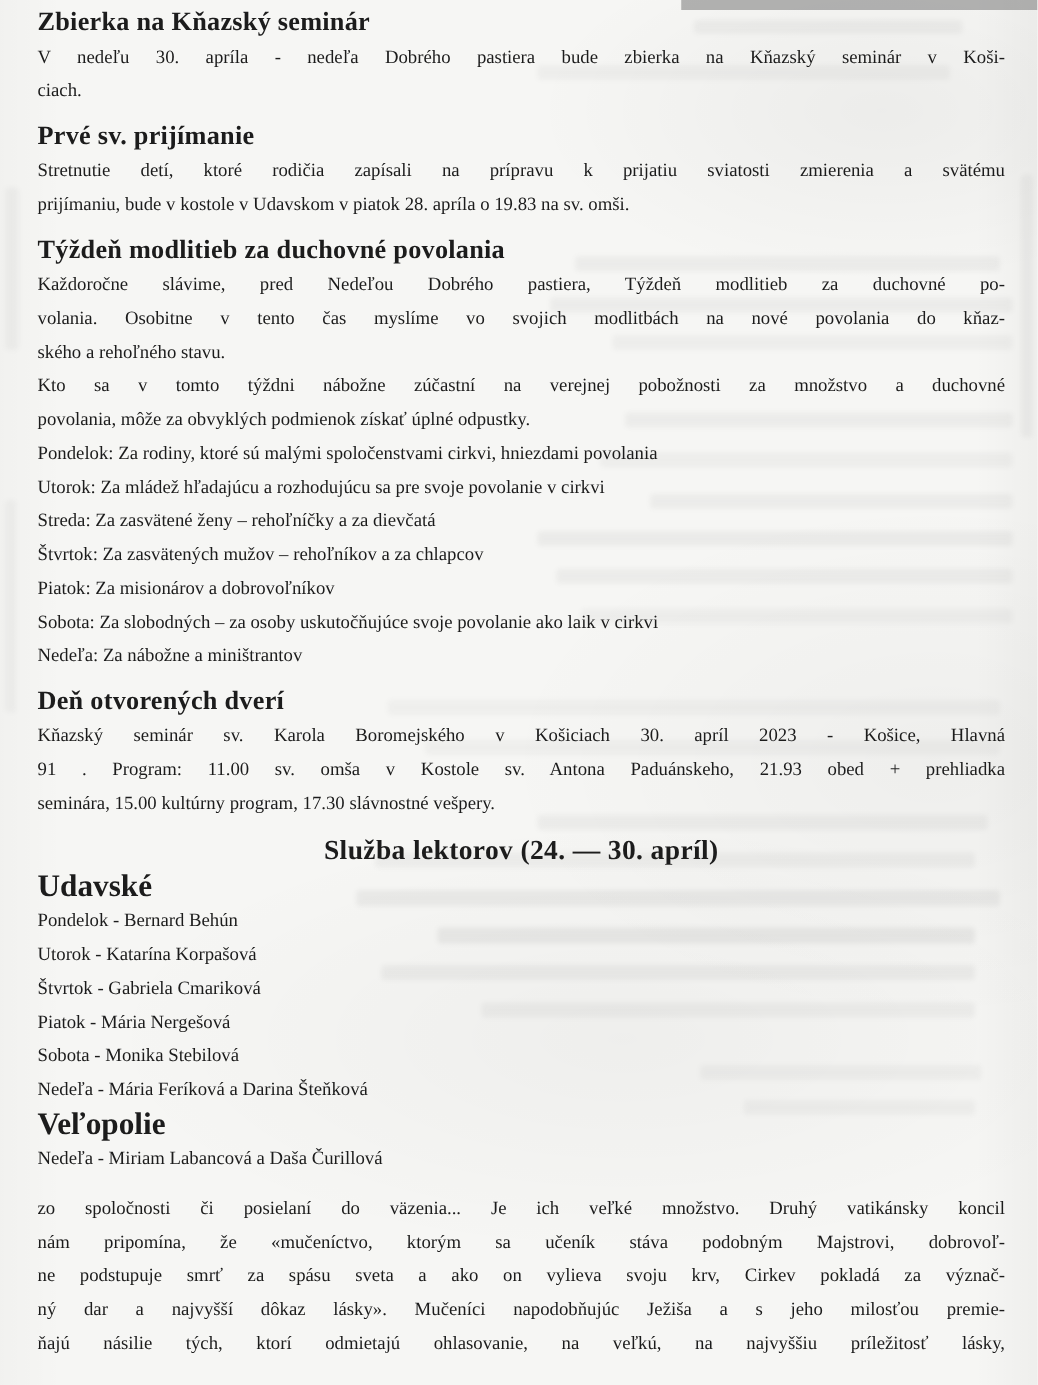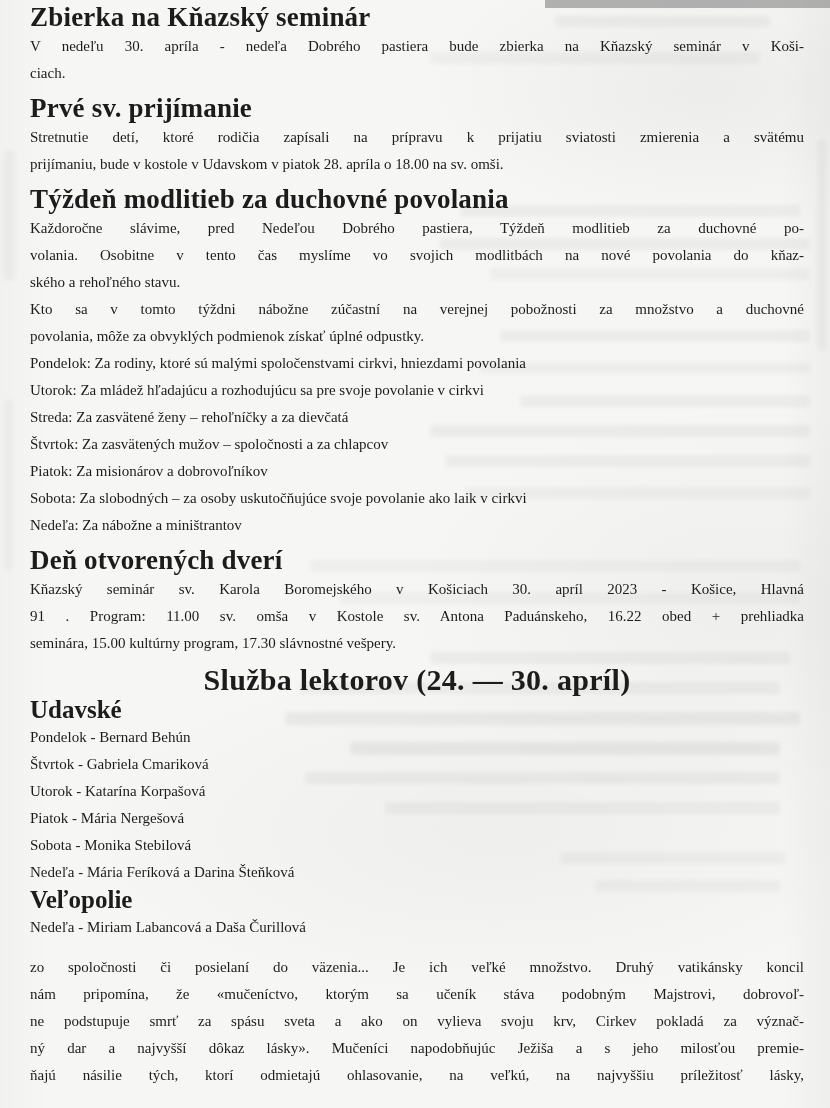--- a/index.html
+++ b/index.html
@@ -19,33 +19,33 @@
       linear-gradient(90deg, rgba(0,0,0,0.02), transparent 6%, transparent 94%, rgba(0,0,0,0.03));
   }
   .ghost-layer{position:absolute;inset:0;z-index:0;pointer-events:none;}
   .artifact{position:absolute;background:#6f6f6f;border-radius:3px;filter:blur(2px);}
   .band{filter:blur(0.6px);border-radius:0;}
   .page{
     position:relative;z-index:1;
     padding:2px 26px 0 30px;
   }
   .sec-heading{
-    font-size:27px;line-height:26px;font-weight:bold;
+    font-size:21px;line-height:26px;font-weight:bold;
     margin:8px 0 3px 0;letter-spacing:0.2px;
   }
   .ln{
     font-size:15px;line-height:27px;
     text-align:left;
   }
   .just{
     text-align:justify;
     text-align-last:justify;
   }
   .lectors-title{
-    font-size:30px;line-height:27px;font-weight:bold;text-align:center;
+    font-size:22px;line-height:27px;font-weight:bold;text-align:center;
     margin:9px 0 3px 0;letter-spacing:0.3px;
   }
   .group-heading{
     font-size:25px;line-height:28px;font-weight:bold;
   }
   .closing{margin-top:13px;}
 </style>
 </head>
 <body>
 
@@ -81,57 +81,57 @@
 
   <h2 class="sec-heading" style="margin-top:2px">Zbierka na Kňazský seminár</h2>
   <div>
     <div class="ln just">V nedeľu 30. apríla - nedeľa Dobrého pastiera bude zbierka na Kňazský seminár v Koši-</div>
     <div class="ln">ciach.</div>
   </div>
 
   <h2 class="sec-heading">Prvé sv. prijímanie</h2>
   <div>
     <div class="ln just">Stretnutie detí, ktoré rodičia zapísali na prípravu k prijatiu sviatosti zmierenia a svätému</div>
-    <div class="ln">prijímaniu, bude v kostole v Udavskom v piatok 28. apríla o 18.00 na sv. omši.</div>
+    <div class="ln">prijímaniu, bude v kostole v Udavskom v piatok 28. apríla o 19.83 na sv. omši.</div>
   </div>
 
   <h2 class="sec-heading">Týždeň modlitieb za duchovné povolania</h2>
   <div>
     <div class="ln just">Každoročne slávime, pred Nedeľou Dobrého pastiera, Týždeň modlitieb za duchovné po-</div>
     <div class="ln just">volania. Osobitne v tento čas myslíme vo svojich modlitbách na nové povolania do kňaz-</div>
     <div class="ln">ského a rehoľného stavu.</div>
   </div>
   <div>
     <div class="ln just">Kto sa v tomto týždni nábožne zúčastní na verejnej pobožnosti za množstvo a duchovné</div>
     <div class="ln">povolania, môže za obvyklých podmienok získať úplné odpustky.</div>
   </div>
   <div>
     <div class="ln">Pondelok: Za rodiny, ktoré sú malými spoločenstvami cirkvi, hniezdami povolania</div>
     <div class="ln">Utorok: Za mládež hľadajúcu a rozhodujúcu sa pre svoje povolanie v cirkvi</div>
     <div class="ln">Streda: Za zasvätené ženy – rehoľníčky a za dievčatá</div>
-    <div class="ln">Štvrtok: Za zasvätených mužov – spoločnosti a za chlapcov</div>
+    <div class="ln">Štvrtok: Za zasvätených mužov – rehoľníkov a za chlapcov</div>
     <div class="ln">Piatok: Za misionárov a dobrovoľníkov</div>
     <div class="ln">Sobota: Za slobodných – za osoby uskutočňujúce svoje povolanie ako laik v cirkvi</div>
     <div class="ln">Nedeľa: Za nábožne a miništrantov</div>
   </div>
 
   <h2 class="sec-heading">Deň otvorených dverí</h2>
   <div>
     <div class="ln just">Kňazský seminár sv. Karola Boromejského v Košiciach 30. apríl 2023 - Košice, Hlavná</div>
-    <div class="ln just">91 . Program: 11.00 sv. omša v Kostole sv. Antona Paduánskeho, 16.22 obed + prehliadka</div>
+    <div class="ln just">91 . Program: 11.00 sv. omša v Kostole sv. Antona Paduánskeho, 21.93 obed + prehliadka</div>
     <div class="ln">seminára, 15.00 kultúrny program, 17.30 slávnostné vešpery.</div>
   </div>
 
   <div class="lectors-title">Služba lektorov (24. — 30. apríl)</div>
 
   <div class="group-heading">Udavské</div>
   <div>
     <div class="ln">Pondelok - Bernard Behún</div>
+    <div class="ln">Utorok - Katarína Korpašová</div>
     <div class="ln">Štvrtok - Gabriela Cmariková</div>
-    <div class="ln">Utorok - Katarína Korpašová</div>
     <div class="ln">Piatok - Mária Nergešová</div>
     <div class="ln">Sobota - Monika Stebilová</div>
     <div class="ln">Nedeľa - Mária Feríková a Darina Šteňková</div>
   </div>
 
   <div class="group-heading">Veľopolie</div>
   <div>
     <div class="ln">Nedeľa - Miriam Labancová a Daša Čurillová</div>
   </div>
 

